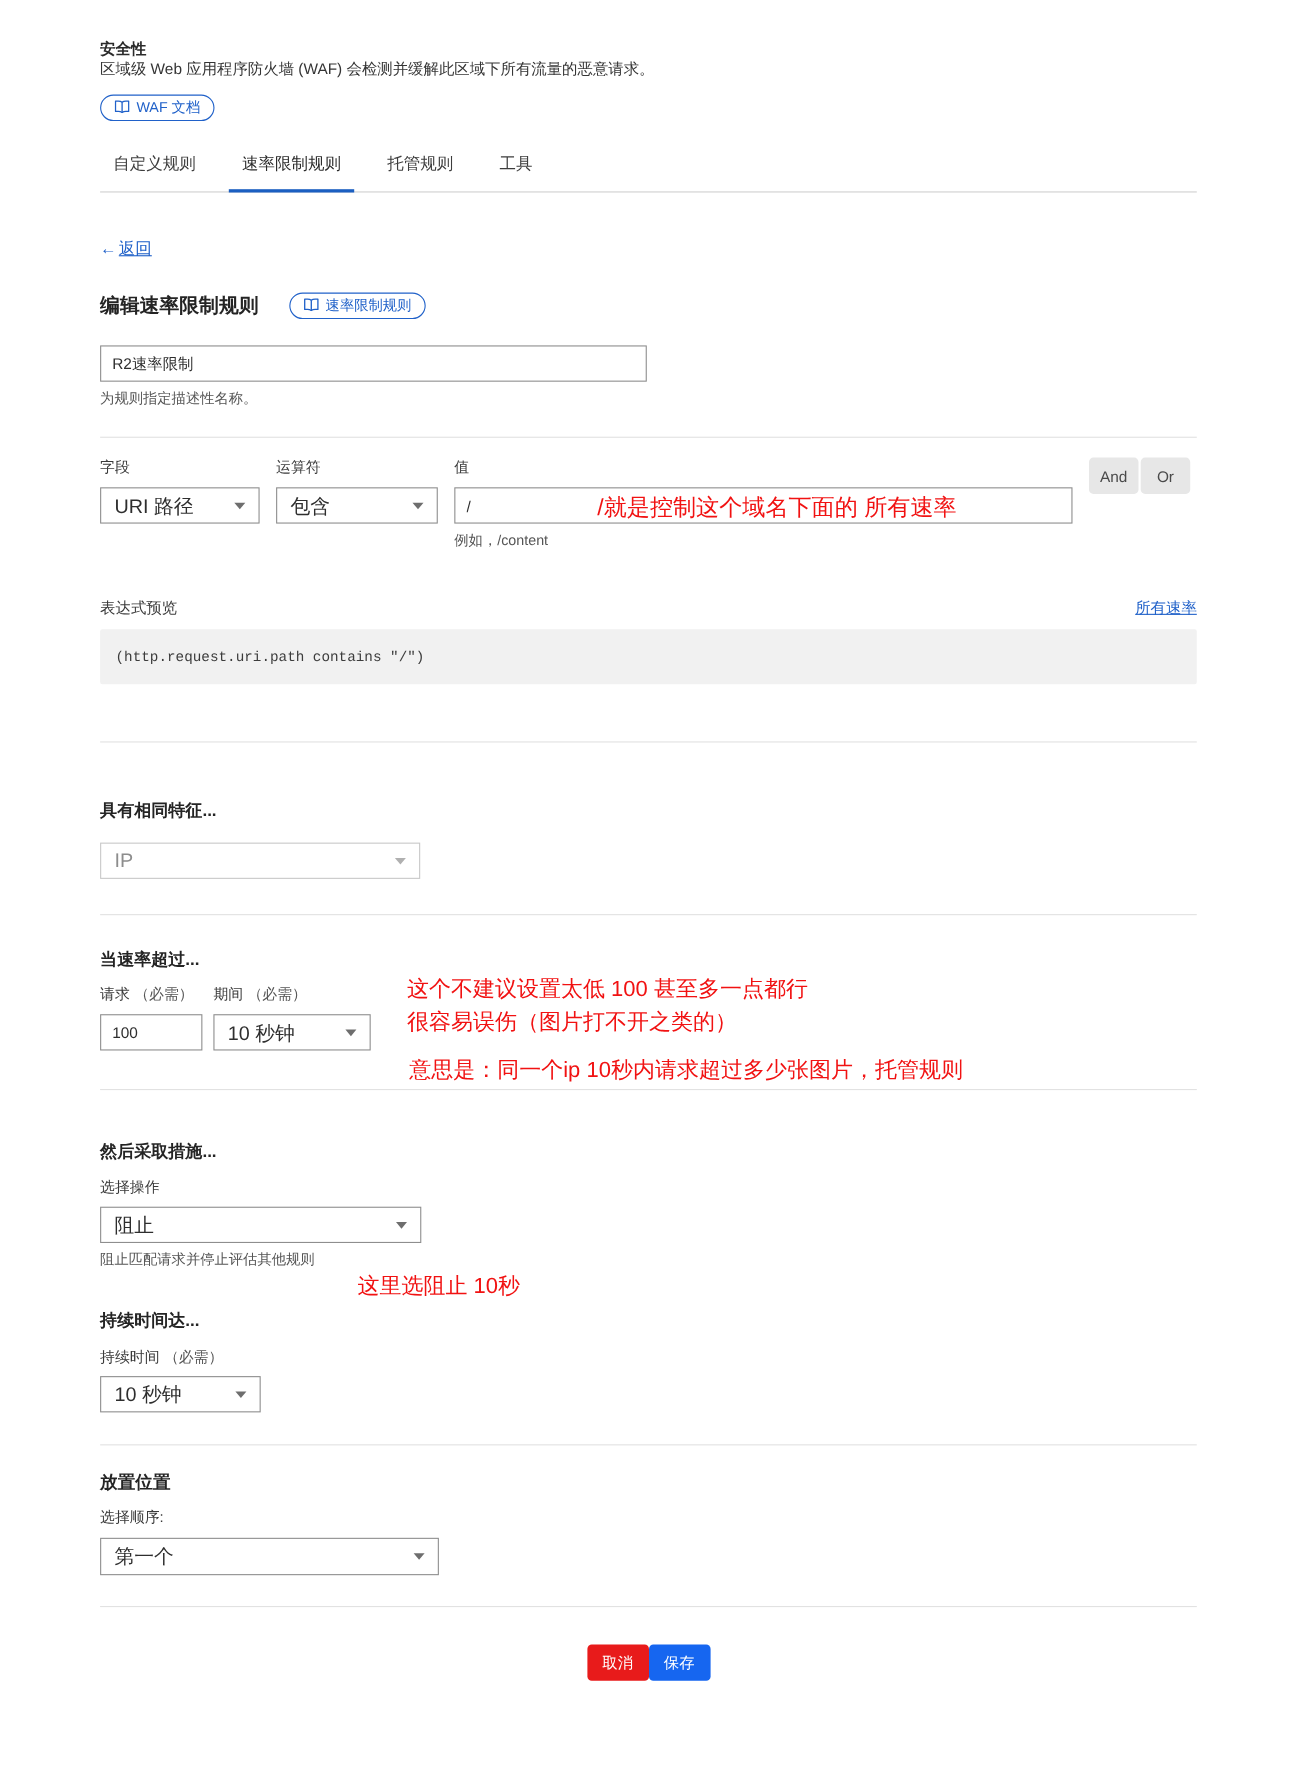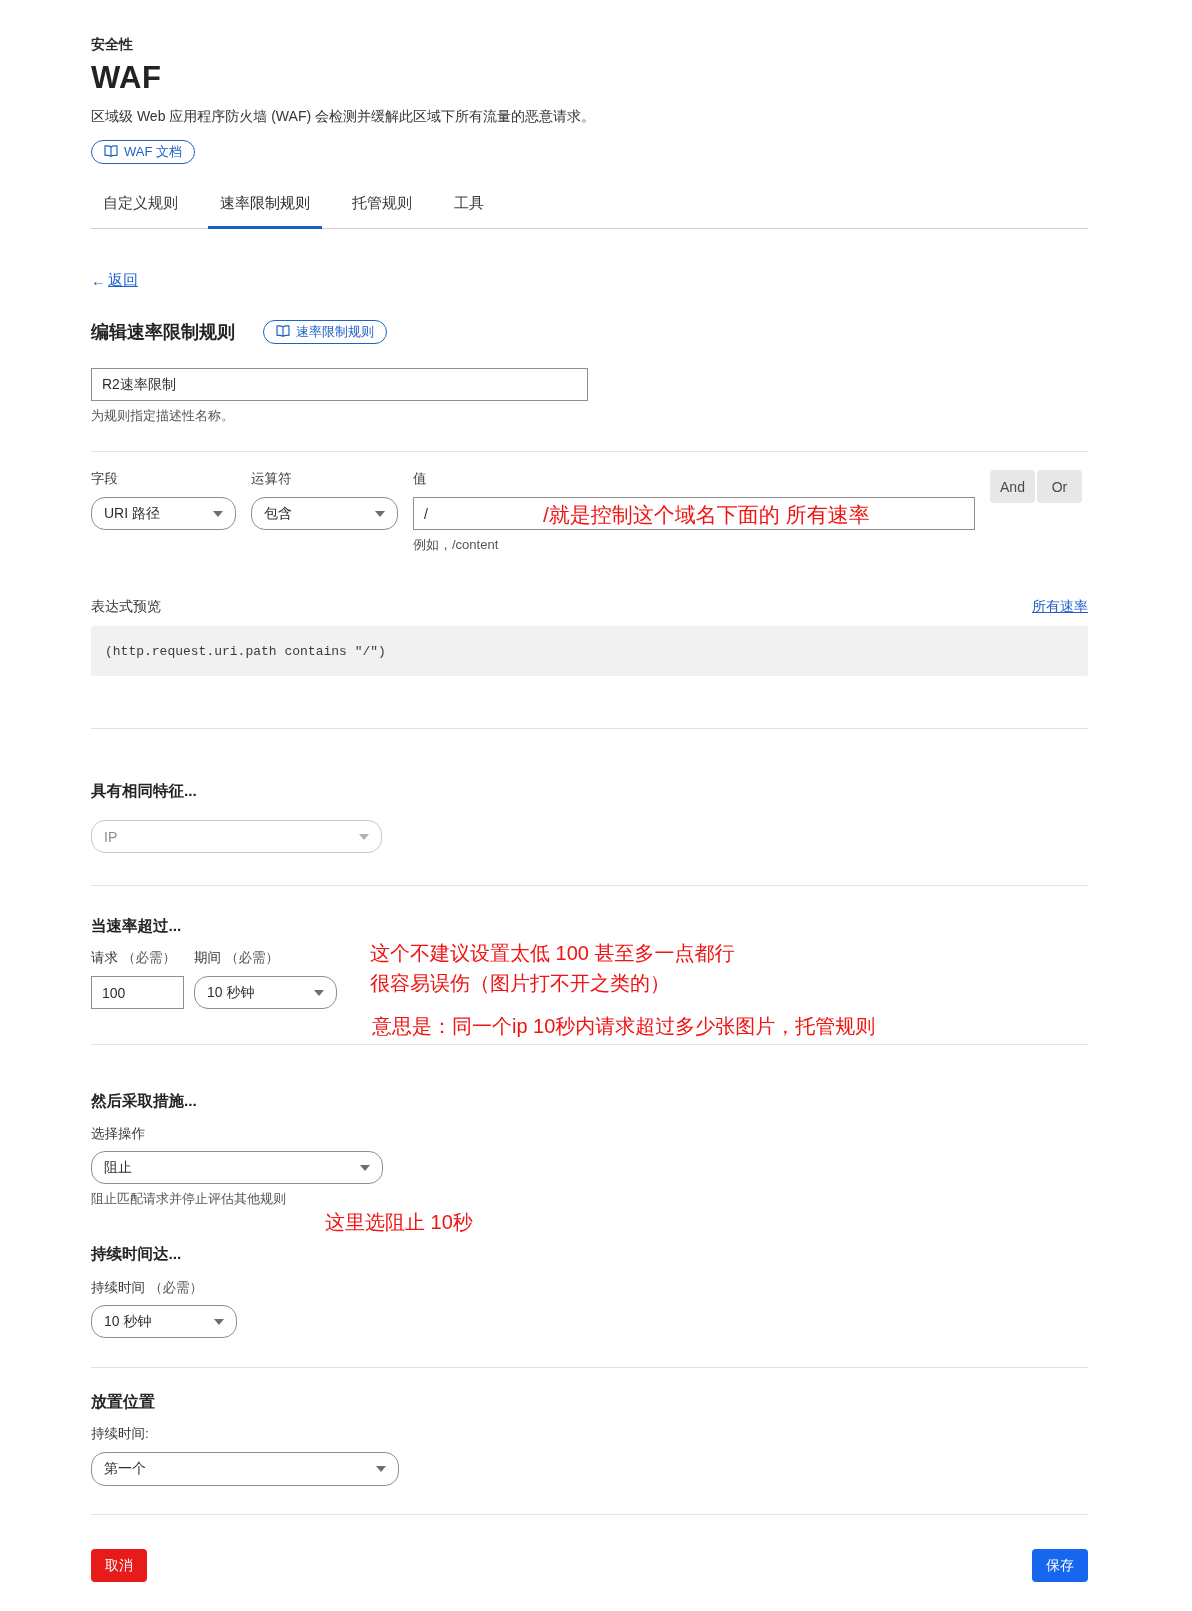--- a/index.html
+++ b/index.html
@@ -55,23 +55,23 @@
   input.text{
     height:33px;border:1px solid var(--border-gray);border-radius:0;
     font-size:14px;padding:0 10px;color:#2e2e2e;outline:none;
     font-family:"Liberation Sans","DejaVu Sans",sans-serif;
   }
   .helper{font-size:13px;color:#555;margin-top:6px}
 
   .divider{border:none;border-top:1px solid var(--divider);margin:0}
 
   .select{
-    height:33px;border:1px solid var(--border-gray);border-radius:14px;
+    height:33px;border:1px solid var(--border-gray);border-radius:0;
     display:flex;align-items:center;justify-content:space-between;
-    padding:0 12px;font-size:14px;color:#2e2e2e;cursor:pointer;background:#fff;
+    padding:0 12px;font-size:18px;color:#2e2e2e;cursor:pointer;background:#fff;
   }
   .select.disabled{border-color:#c8c8c8;color:#8d8d8d;cursor:default}
   .chev{width:0;height:0;border-left:5px solid transparent;border-right:5px solid transparent;border-top:6px solid #6e6e6e}
   .select.disabled .chev{border-top-color:#b0b0b0}
 
   .cond-row{display:flex;gap:15px;margin-top:18px}
   .cond-col label{display:block;font-size:13.5px;color:#3a3a3a;margin-bottom:9px}
   .value-wrap{position:relative}
   .value-annotation{
     position:absolute;left:130px;top:4px;font-size:21px;color:var(--annotation-red);
@@ -120,37 +120,36 @@
   .action-note{position:absolute;left:234px;top:118px}
 
   .sel-duration{width:146px}
   .sec-duration .f-label{margin-top:14px}
 
   .sec-place{margin-top:24px}
   .sec-place .h3{font-size:16px}
   .place-label{font-size:13.5px;color:#3a3a3a;margin-top:12px;margin-bottom:9px}
   .sel-place{width:308px;height:34px}
 
-  .footer-buttons{display:flex;justify-content:space-between;margin-top:34px}
+  .footer-buttons{display:flex;justify-content:center;margin-top:34px}
   .btn-cancel{
     height:33px;padding:0 14px;border:none;border-radius:4px;background:var(--cancel-red);
     color:#fff;font-size:14px;cursor:pointer;font-family:"Liberation Sans","DejaVu Sans",sans-serif;
   }
   .btn-save{
     height:33px;padding:0 14px;border:none;border-radius:4px;background:var(--save-blue);
     color:#fff;font-size:14px;cursor:pointer;font-family:"Liberation Sans","DejaVu Sans",sans-serif;
   }
 </style>
 </head>
 <body>
 
 <div class="page">
 
   <div class="eyebrow">安全性</div>
-  <h1 class="page-title">WAF</h1>
   <p class="desc">区域级 Web 应用程序防火墙 (WAF) 会检测并缓解此区域下所有流量的恶意请求。</p>
 
   <button class="pill">
     <span>
       <svg width="14" height="12" viewBox="0 0 16 14" fill="none" stroke="currentColor" stroke-width="1.4" stroke-linejoin="round">
         <path d="M8 2.2C6.9 1.3 5.5 1 4 1H1v11h3c1.5 0 2.9.4 4 1.2 1.1-.8 2.5-1.2 4-1.2h3V1h-3c-1.5 0-2.9.3-4 1.2z"></path>
         <path d="M8 2.2v11"></path>
       </svg>
     </span>
     <span>WAF 文档</span>
@@ -280,21 +279,21 @@
     <div class="select sel-duration">
       <span>10 秒钟</span>
       <span class="chev"></span>
     </div>
   </section>
 
   <hr class="divider" style="margin-top:29px">
 
   <section class="sec-place">
     <div class="h3">放置位置</div>
-    <div class="place-label">持续时间:</div>
+    <div class="place-label">选择顺序:</div>
     <div class="select sel-place">
       <span>第一个</span>
       <span class="chev"></span>
     </div>
   </section>
 
   <hr class="divider" style="margin-top:28px">
 
   <div class="footer-buttons">
     <button class="btn-cancel">取消</button>

